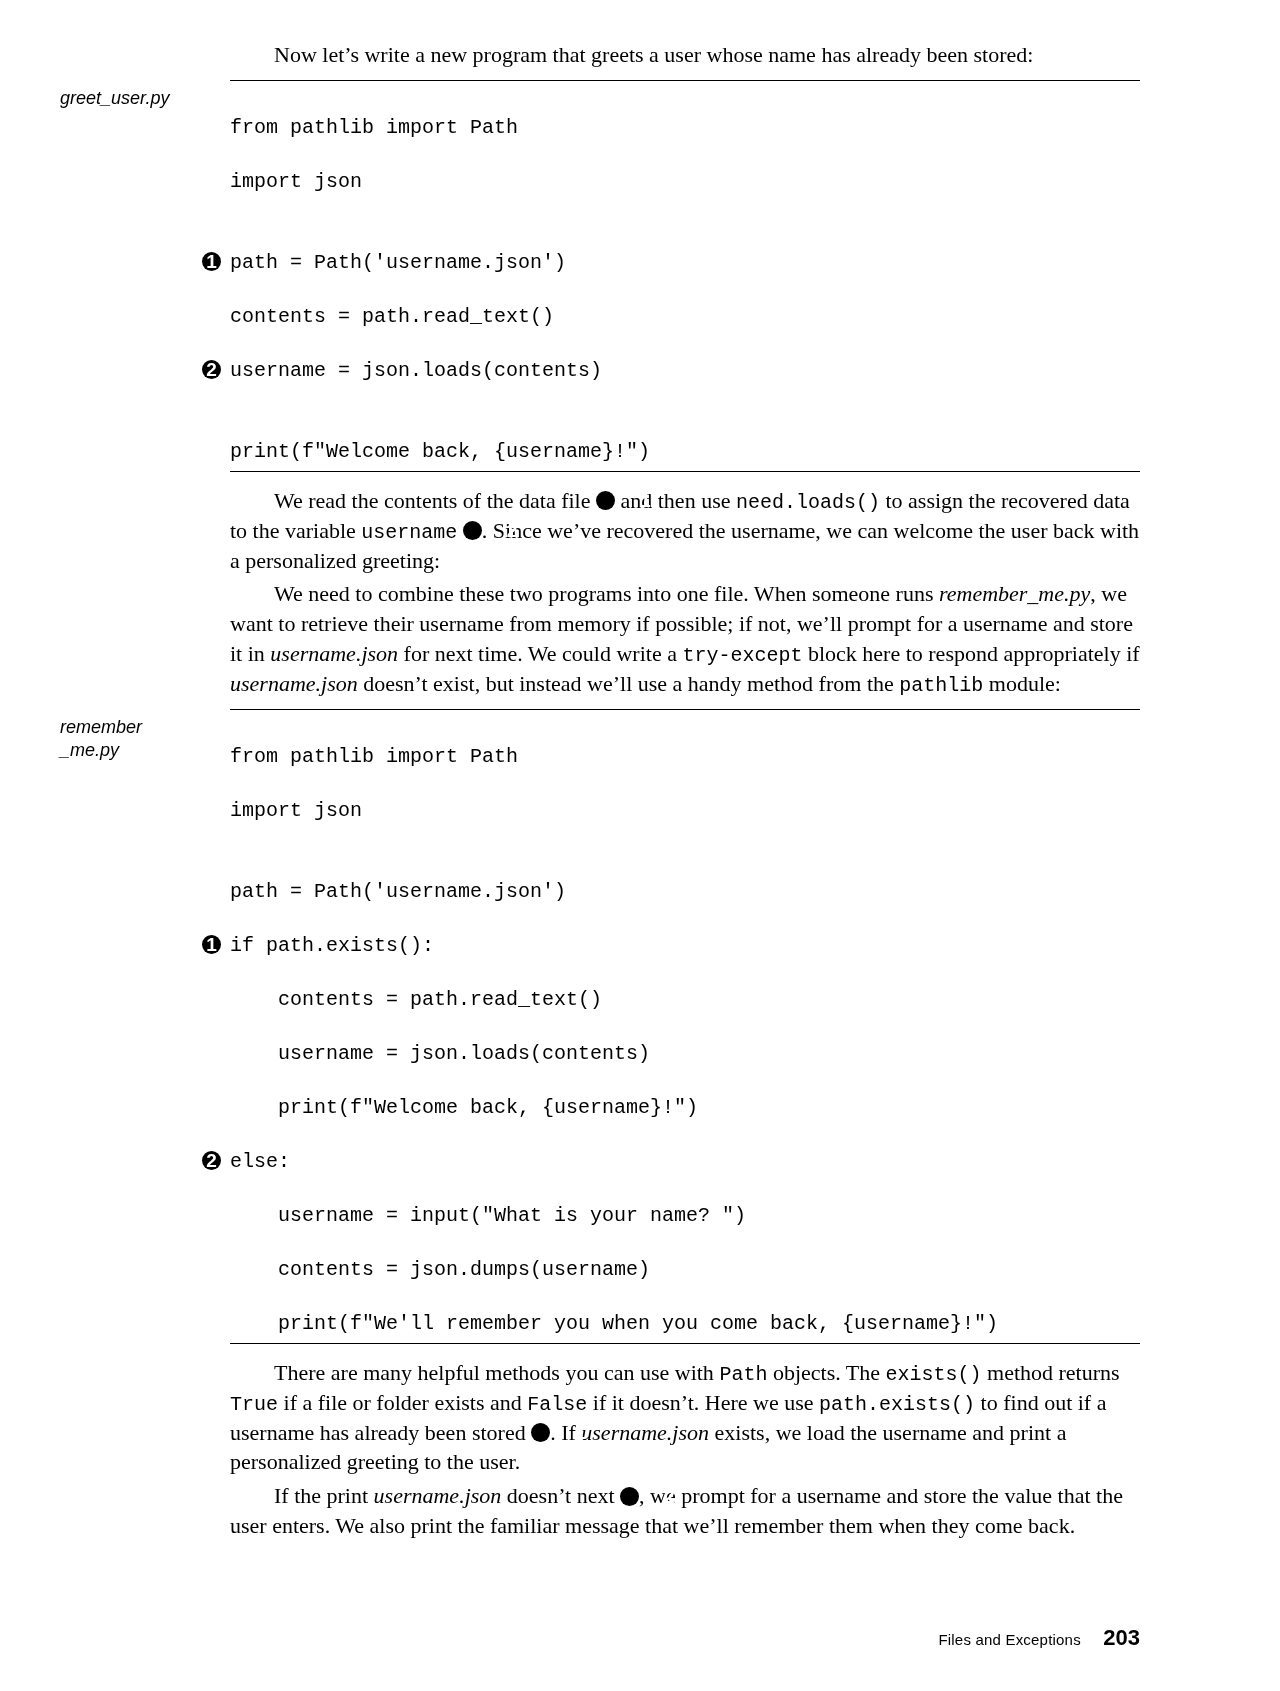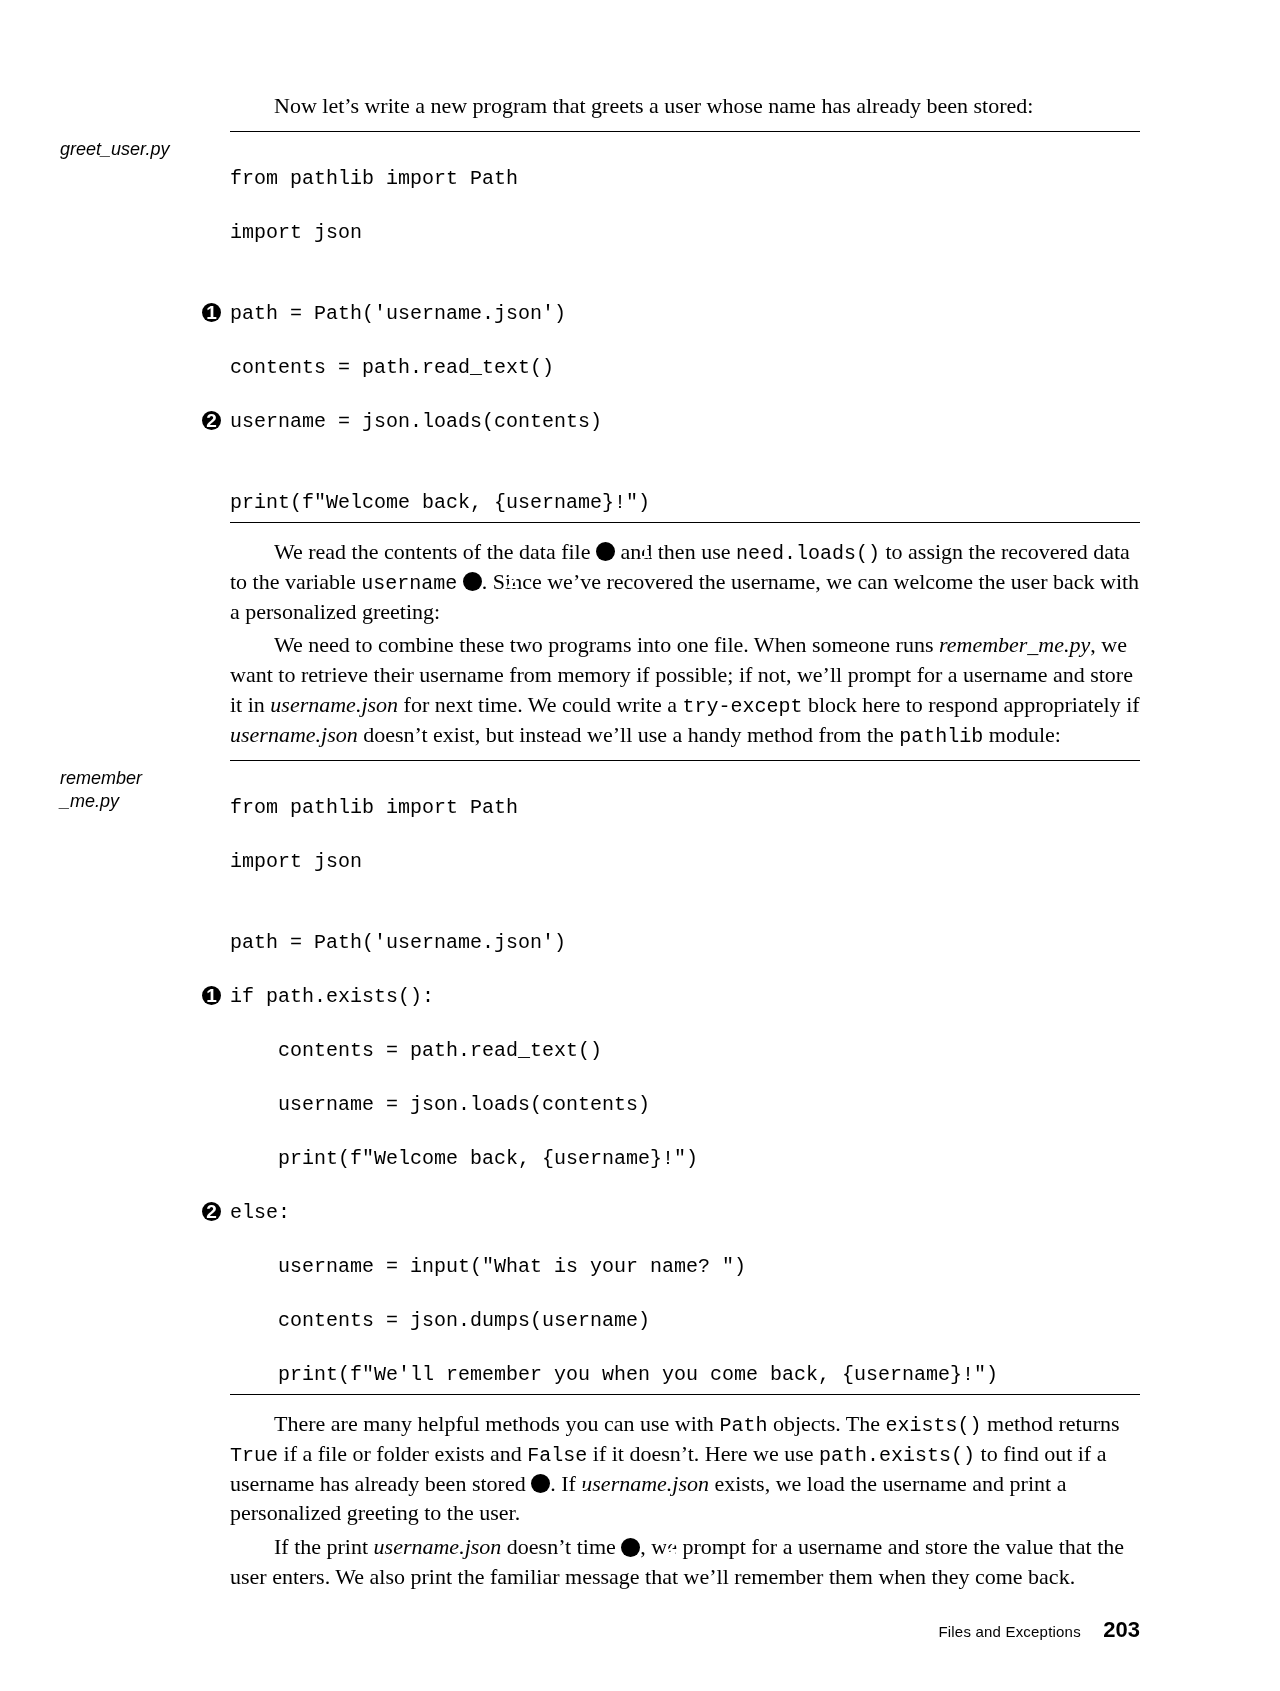--- a/index.html
+++ b/index.html
@@ -7,21 +7,21 @@
     padding: 0;
     background: #fff;
     font-family: "New Century Schoolbook", "Century Schoolbook", Georgia, "Times New Roman", serif;
     color: #000;
   }
   .page {
     width: 1280px;
     height: 1691px;
     position: relative;
     box-sizing: border-box;
-    padding: 91px 140px 60px 140px;
+    padding: 40px 140px 60px 140px;
     border-radius: 27px;
   }
   .content {
     margin-left: 90px;
     margin-right: 0;
     font-size: 22px;
     line-height: 1.35;
   }
   .content p {
     margin: 0 0 4px 0;
@@ -82,21 +82,21 @@
     top: 6px;
     width: 155px;
     text-align: left;
     font-family: "Verdana", "Helvetica", Arial, sans-serif;
     font-style: italic;
     font-size: 18px;
     line-height: 1.3;
   }
   .footer {
     position: absolute;
-    bottom: 48px;
+    bottom: 40px;
     right: 140px;
     font-family: "Verdana", "Helvetica", Arial, sans-serif;
     font-size: 16px;
   }
   .footer .chapter {
     font-size: 15px;
     margin-right: 18px;
     letter-spacing: 0.2px;
   }
   .footer .pagenum {
@@ -151,21 +151,21 @@
 <span class="line">    username = input("What is your name? ")</span>
 <span class="line">    contents = json.dumps(username)</span>
 <span class="line">    print(f"We'll remember you when you come back, {username}!")</span></div>
     </div>
 
     <p class="indent">
       <span>There are many helpful methods you can use with </span><span class="code-inline">Path</span><span> objects. The </span><span class="code-inline">exists()</span><span> method returns </span><span class="code-inline">True</span><span> if a file or folder exists and </span><span class="code-inline">False</span><span> if it doesn’t. Here we use </span><span class="code-inline">path.exists()</span><span> to find out if a username has already been stored </span><span class="circled">1</span><span>. If </span><span class="italic">username.json</span><span> exists, we load the username and print a personalized greeting to the user.</span>
     </p>
 
     <p class="indent">
-      <span>If the print </span><span class="italic">username.json</span><span> doesn’t time </span><span class="circled">2</span><span>, we prompt for a username and store the value that the user enters. We also print the familiar message that we’ll remember them when they come back.</span>
+      <span>If the print </span><span class="italic">username.json</span><span> doesn’t next </span><span class="circled">2</span><span>, we prompt for a username and store the value that the user enters. We also print the familiar message that we’ll remember them when they come back.</span>
     </p>
 
   </div>
 
   <div class="footer">
     <span class="chapter">Files and Exceptions</span>
     <span class="pagenum">203</span>
   </div>
 </div>
 

